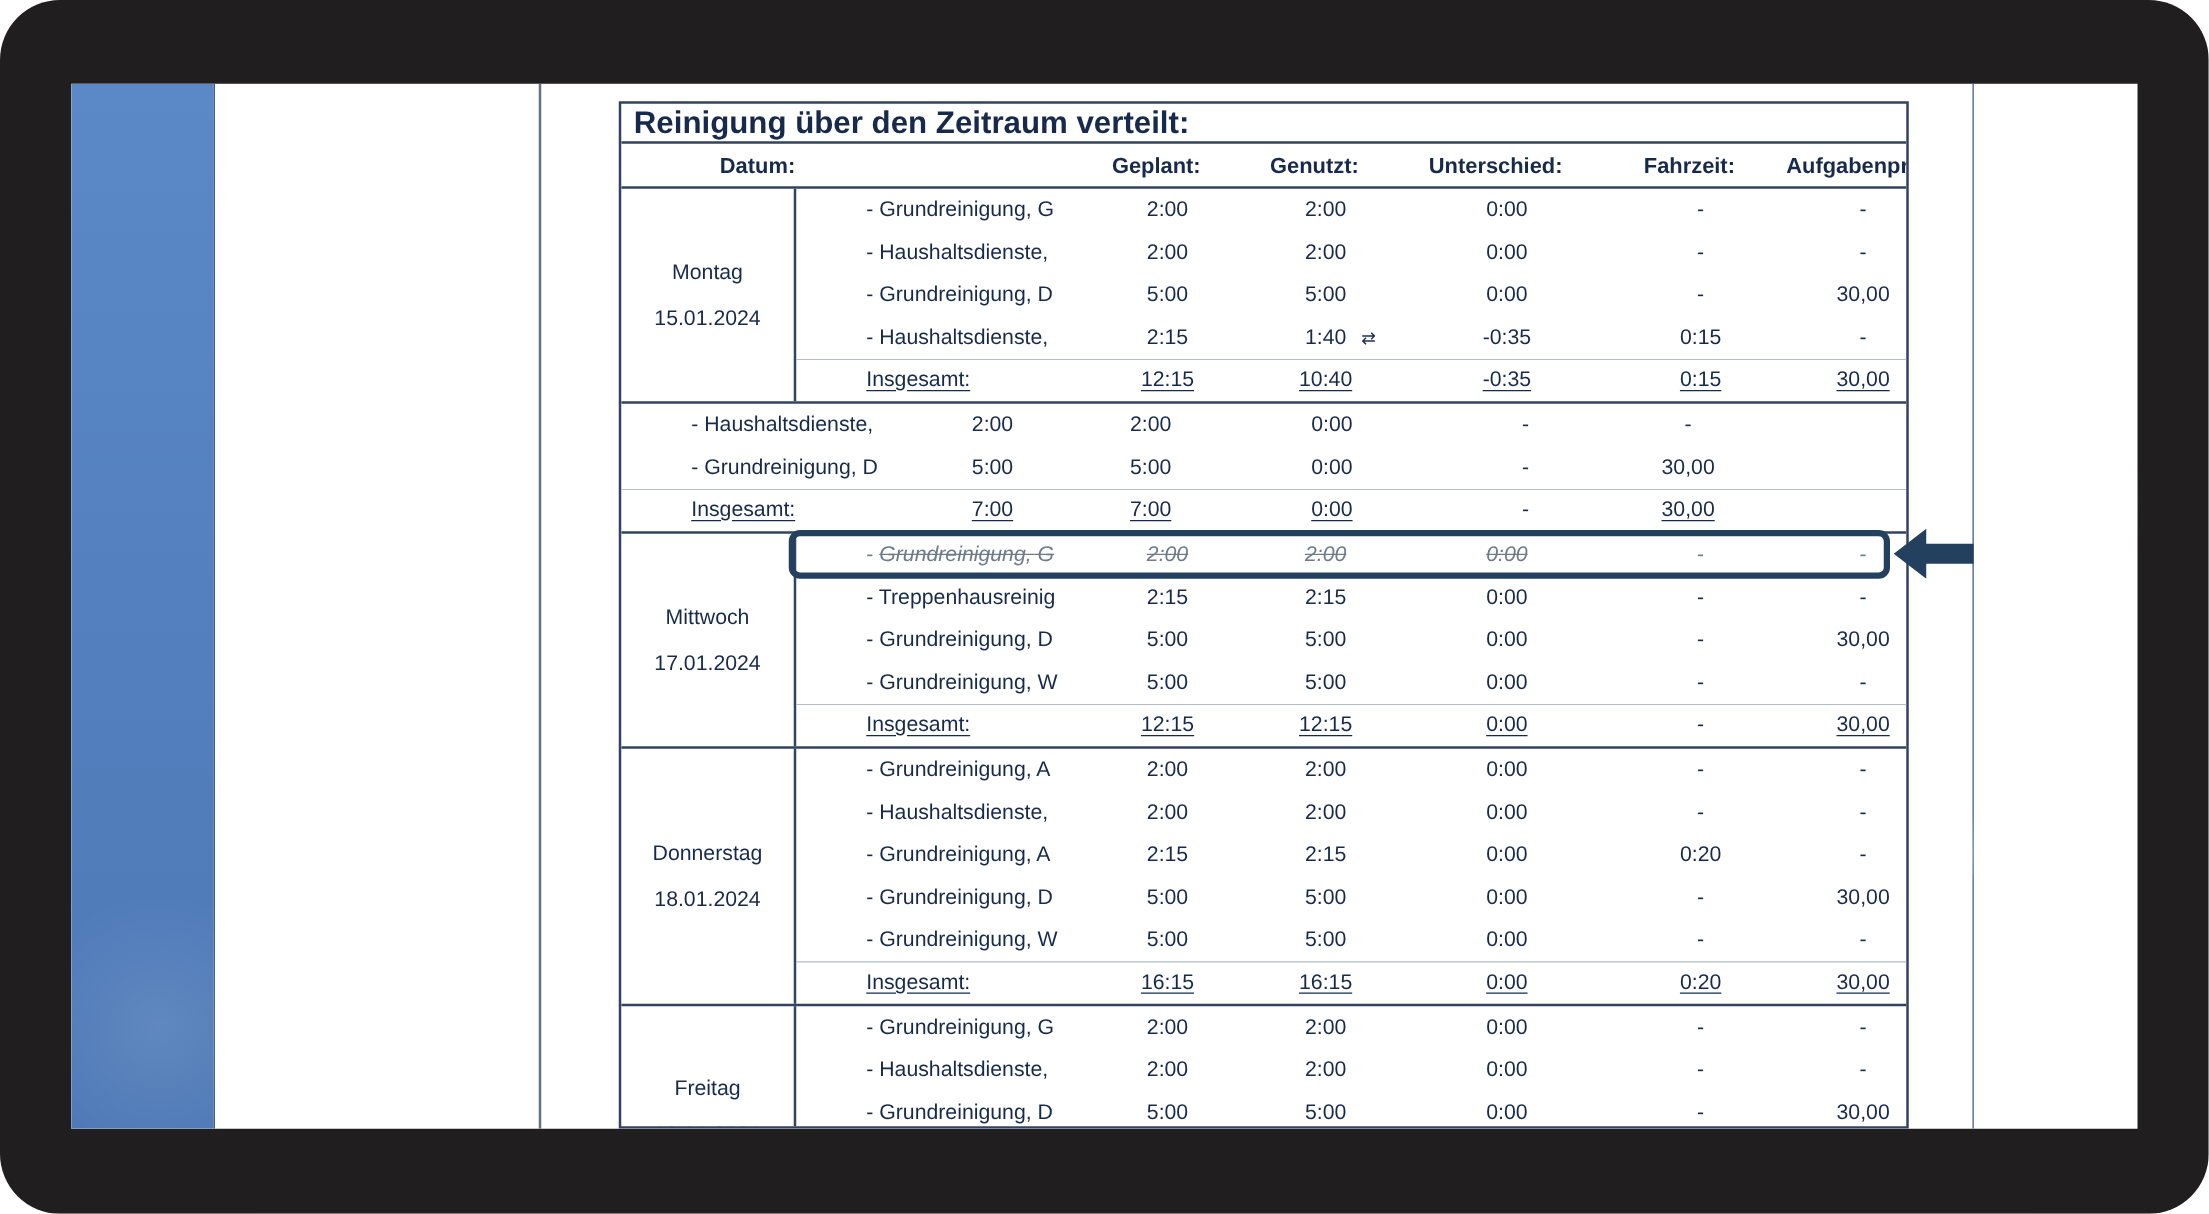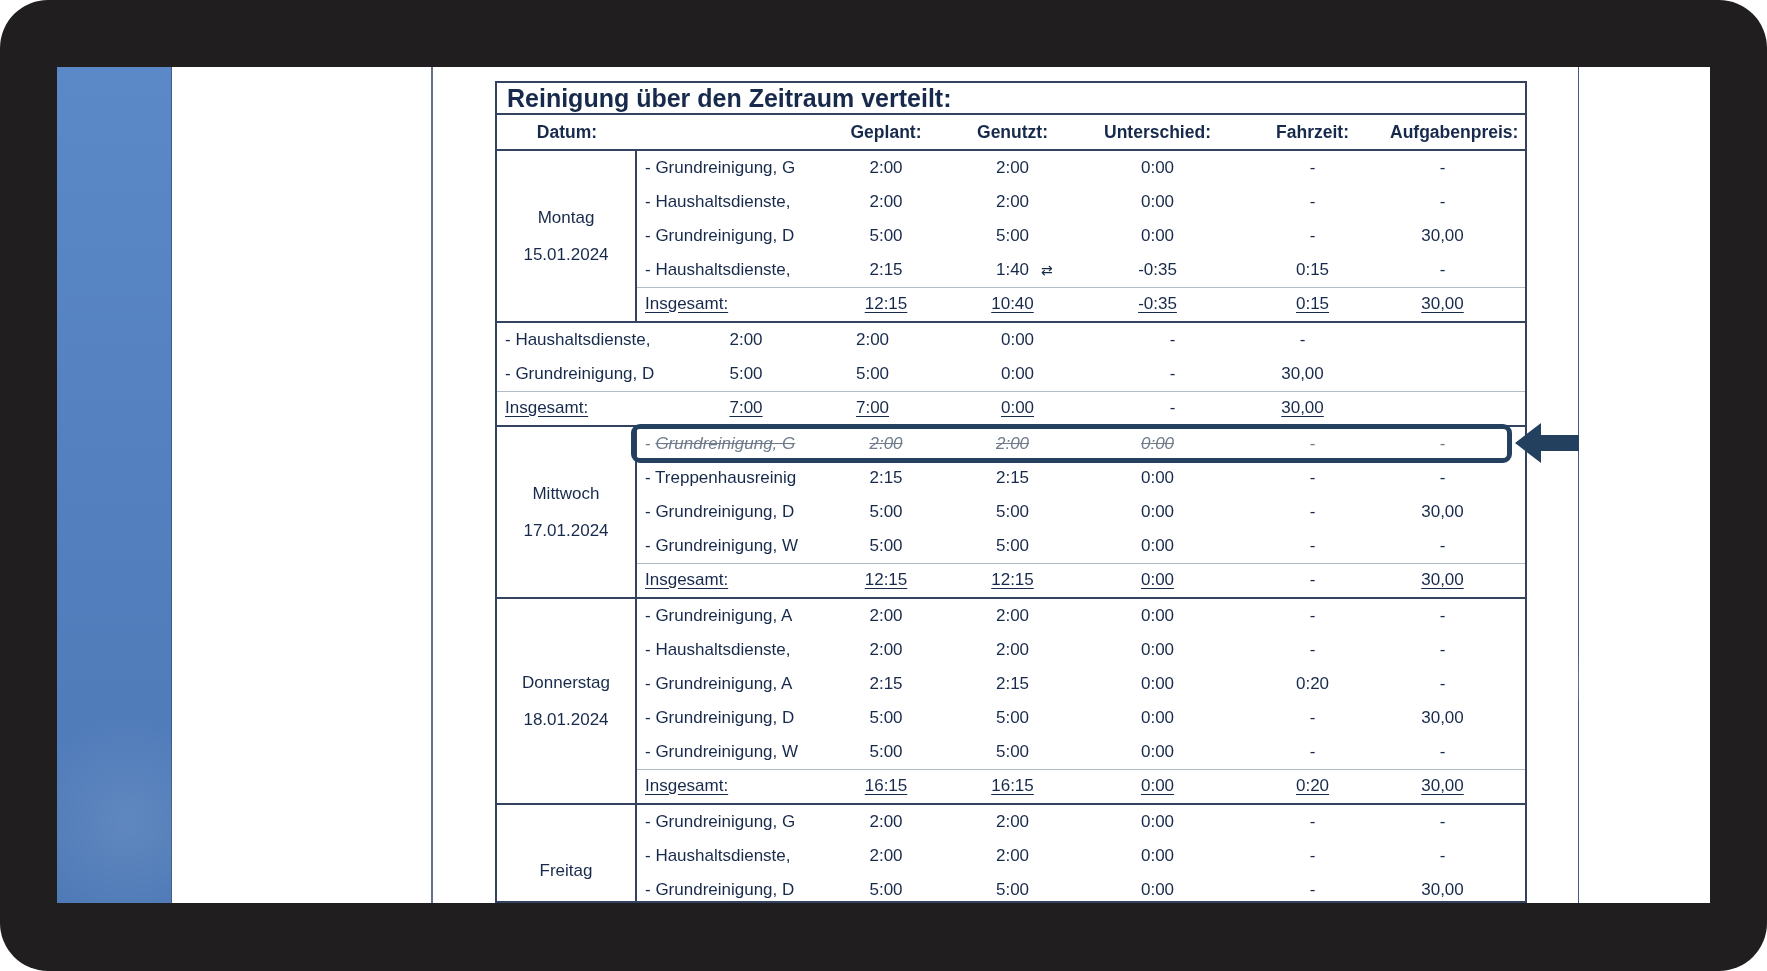--- a/index.html
+++ b/index.html
@@ -14,30 +14,30 @@
   .panel-left{left:0;width:115px;background:linear-gradient(180deg,#5b88c6 0%,#537fbe 55%,#4d79b6 100%);border-right:1px solid #3f5b86;}
   .panel-left:after{content:"";position:absolute;left:-40px;bottom:-30px;width:220px;height:220px;border-radius:50%;background:radial-gradient(circle,rgba(255,255,255,.10),rgba(255,255,255,0) 70%);}
   .panel-right{right:0;width:132px;background:linear-gradient(165deg,#5d8ac8 0%,#5583c1 45%,#49741f0 100%),linear-gradient(180deg,#5b88c6,#4d79b6);border-left:1px solid #3f5b86;}
   .panel-right:after{content:"";position:absolute;left:-30px;top:35%;width:200px;height:340px;background:linear-gradient(115deg,rgba(255,255,255,0) 46%,rgba(255,255,255,.14) 50%,rgba(255,255,255,0) 56%);}
   .page-divider{position:absolute;left:374px;top:0;width:2px;height:100%;background:#4a5872;opacity:.85;}
 
   
   *,*:before,*:after{box-sizing:border-box;}
   .report-table{position:absolute;left:438px;top:14px;width:1032px;height:822px;border:2px solid var(--line-strong);background:#fff;overflow:hidden;font-size:17px;}
   .title-row{height:32px;border-bottom:2px solid var(--line-strong);display:flex;align-items:center;padding:0 10px;font-weight:bold;font-size:25px;}
-  .header-row{height:36px;border-bottom:2px solid var(--line-strong);display:grid;grid-template-columns:140px 190px 118px 135px 155px 155px 135px;align-items:center;font-weight:bold;font-size:17.5px;}
+  .header-row{height:36px;border-bottom:2px solid var(--line-strong);display:grid;grid-template-columns:140px 190px 118px 135px 155px 155px 135px;align-items:center;font-weight:bold;font-size:17.5px;padding-left:39px;}
   .hcell{text-align:center;white-space:nowrap;}
   .hcell.c-preis{padding-right:30px;}
   .hcell.c-datum{border-right:0;}
 
   .day-block{display:flex;}
   .day-block + .day-block{border-top:2px solid var(--line-strong);}
   .day-cell{width:140px;flex:0 0 140px;border-right:2px solid var(--line-strong);display:flex;flex-direction:column;align-items:center;justify-content:center;line-height:21px;text-align:center;gap:16px;}
   .rows{flex:1;display:flex;flex-direction:column;}
-  .row{height:34px;display:grid;grid-template-columns:190px 118px 135px 155px 155px 135px;align-items:center;}
+  .row{height:34px;display:grid;grid-template-columns:190px 118px 135px 155px 155px 135px;align-items:center;padding-left:48px;}
   .cell{text-align:center;white-space:nowrap;}
   .cell.c-preis{padding-right:30px;}
   .cell.c-name{text-align:left;padding-left:8px;overflow:hidden;}
   .total-row{box-shadow:inset 0 1px 0 var(--line-light);}
   .total-row .c-name{text-decoration:underline;text-underline-offset:3px;}
   .u{text-decoration:underline;text-underline-offset:3px;}
   .val-inner{position:relative;display:inline-block;}
   .flag{position:absolute;left:calc(100% + 12px);top:50%;transform:translateY(-50%);font-size:14px;text-decoration:none;}
   .struck-text{color:var(--muted);font-style:italic;text-decoration:line-through;}
   .muted{color:var(--muted);}

